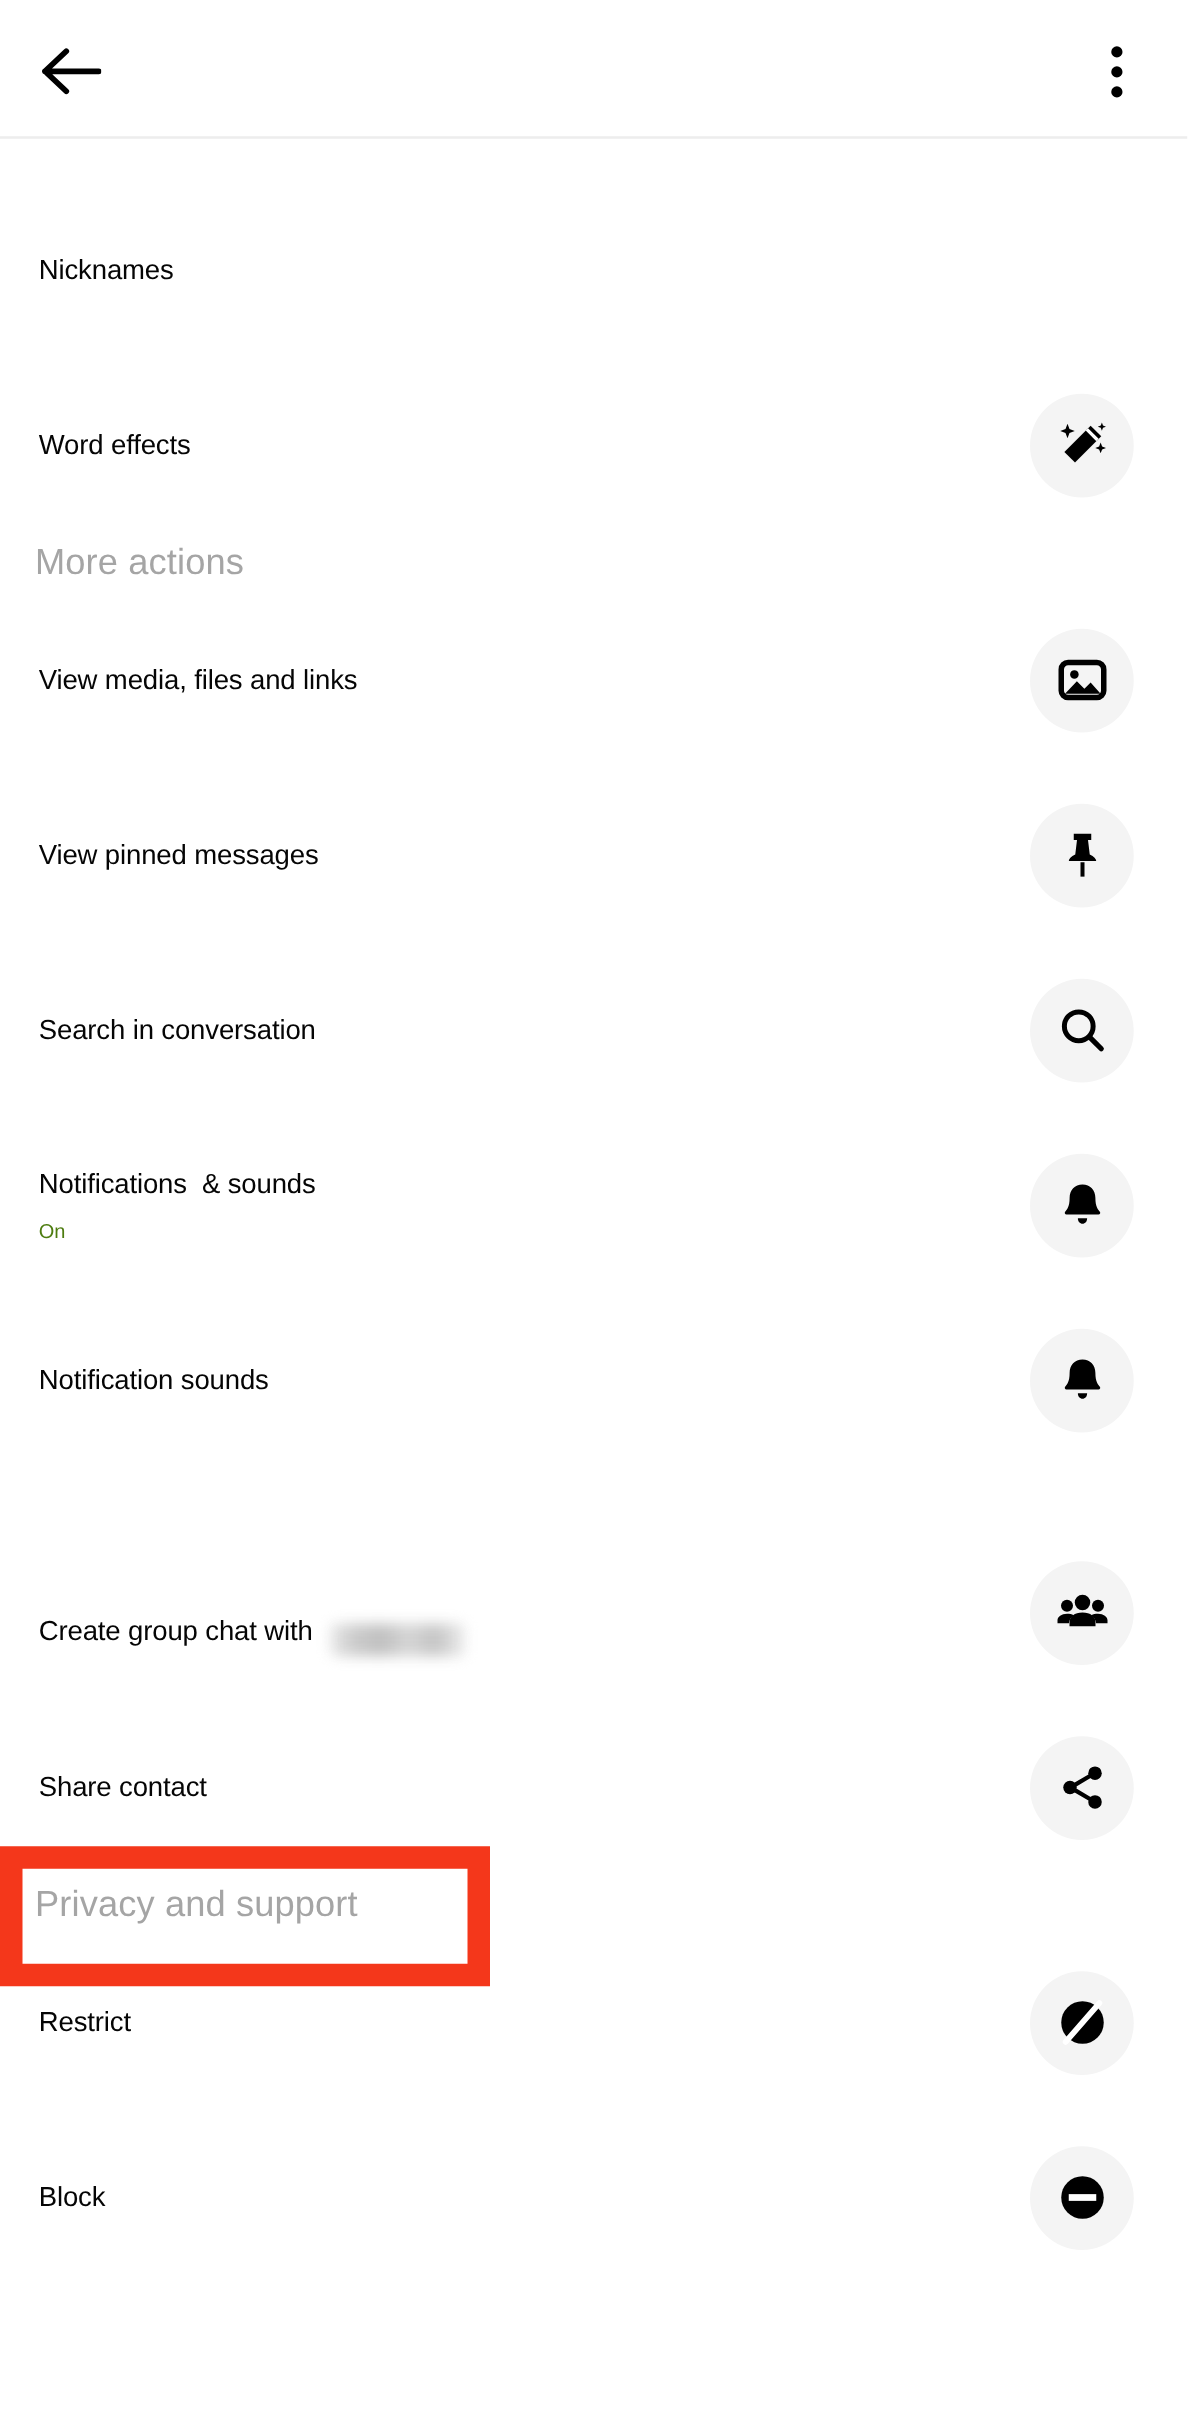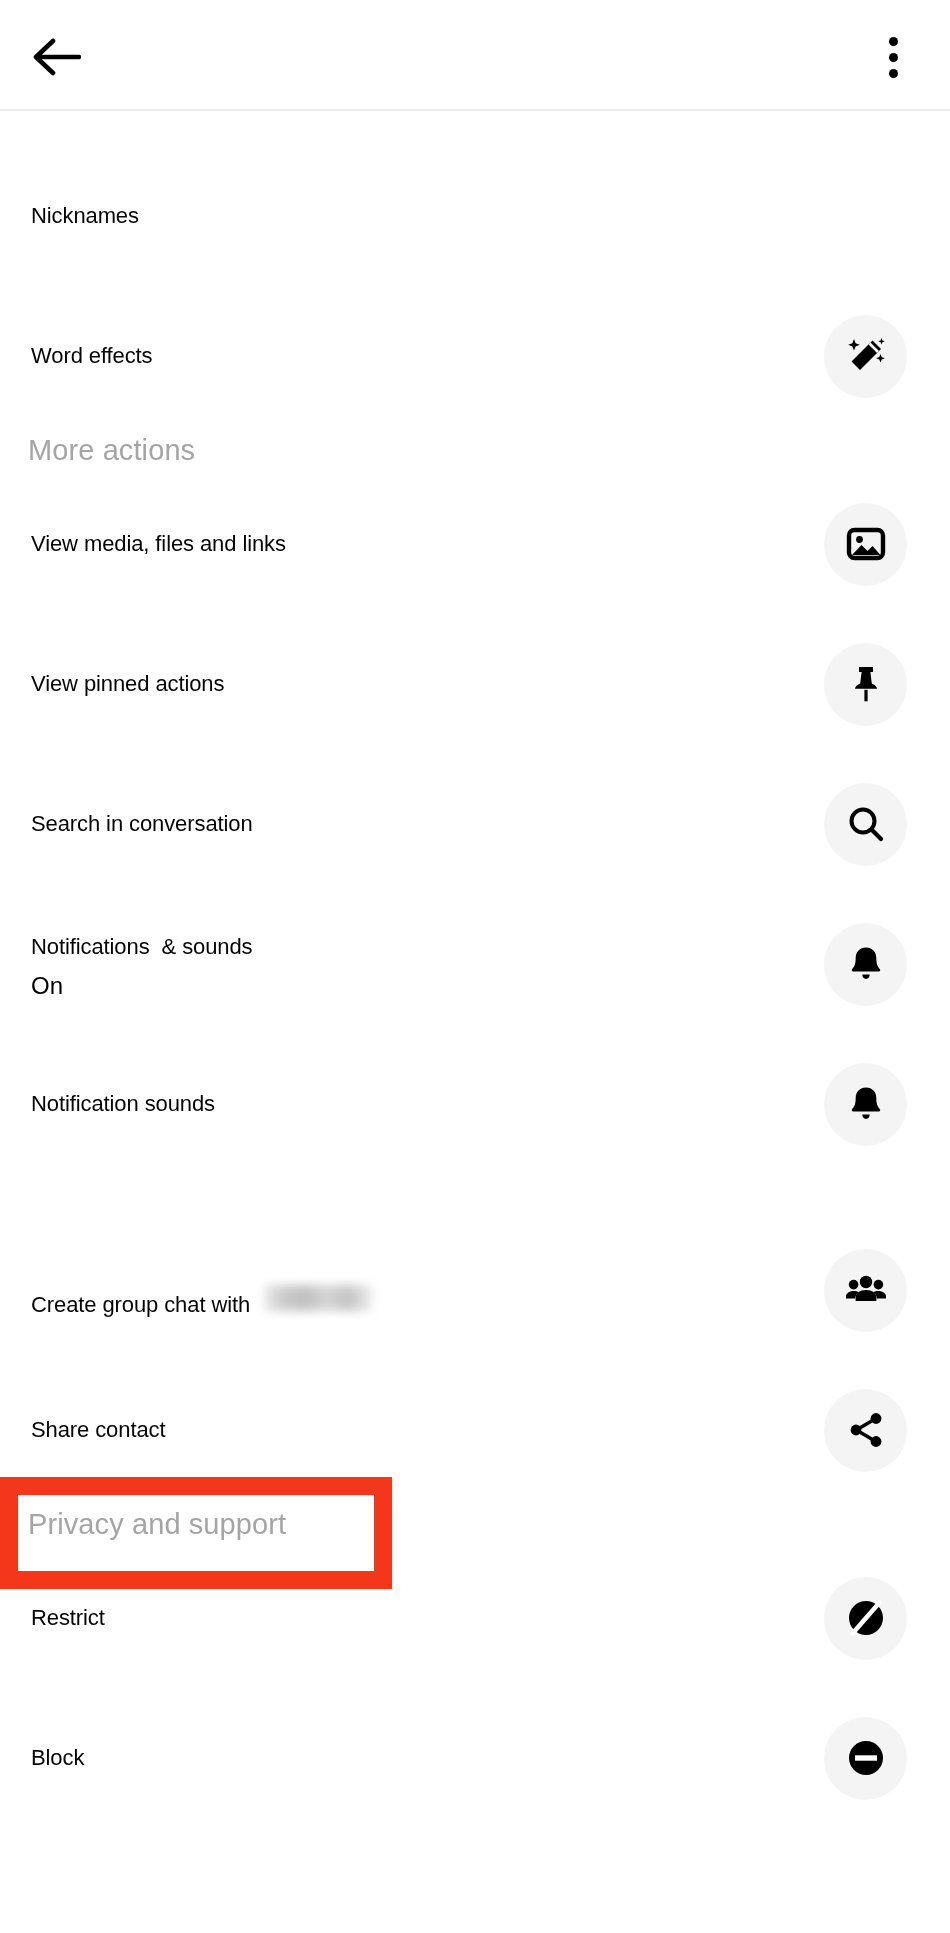--- a/index.html
+++ b/index.html
@@ -90,36 +90,36 @@
   }
   .row-title {
     font-size: 22px;
     color: #050505;
     line-height: 40px;
     letter-spacing: -0.1px;
     white-space: pre;
   }
   .row-title-wrap {
     display: flex;
-    align-items: flex-start;
+    align-items: flex-end;
     margin-top: 30px;
   }
   .redacted {
     display: inline-block;
     width: 108px;
     height: 26px;
     margin-left: 14px;
     border-radius: 4px;
     background: linear-gradient(90deg,#e8e8e8 0%, #c9c9c9 18%, #bdbdbd 38%, #d4d4d4 58%, #c2c2c2 78%, #ececec 100%);
     filter: blur(5px);
     opacity: 0.95;
   }
   .row-sub {
-    font-size: 24px;
-    color: #000000;
+    font-size: 16px;
+    color: #4d7c0f;
     line-height: 32px;
     margin-top: 3px;
   }
 
   .icon-circle {
     flex: 0 0 auto;
     width: 83px;
     height: 83px;
     border-radius: 50%;
     background: #f4f4f4;
@@ -207,21 +207,21 @@
         <circle cx="13.5" cy="15.5" r="3.4" fill="#000"></circle>
         <path d="M6 31 l9.5-10 6 6 5-5 8 9 Z" fill="#000"></path>
       </svg>
     </span>
   </div>
 
   <div class="sp-2"></div>
 
   <div class="row">
     <div class="row-text">
-      <span class="row-title">View pinned actions</span>
+      <span class="row-title">View pinned messages</span>
     </div>
     <span class="icon-circle">
       <svg width="40" height="40" viewBox="0 0 40 40" aria-hidden="true">
         <path d="M13 3 h14 v5 h-2.6 l1.4 11.5 c3.4 1.6 5.2 3.6 5.2 5.3 H9 c0-1.7 1.8-3.7 5.2-5.3 L15.6 8 H13 Z" fill="#000"></path>
         <rect x="18.4" y="25.8" width="3.2" height="11.5" fill="#000"></rect>
       </svg>
     </span>
   </div>
 
   <div class="sp-2"></div>

